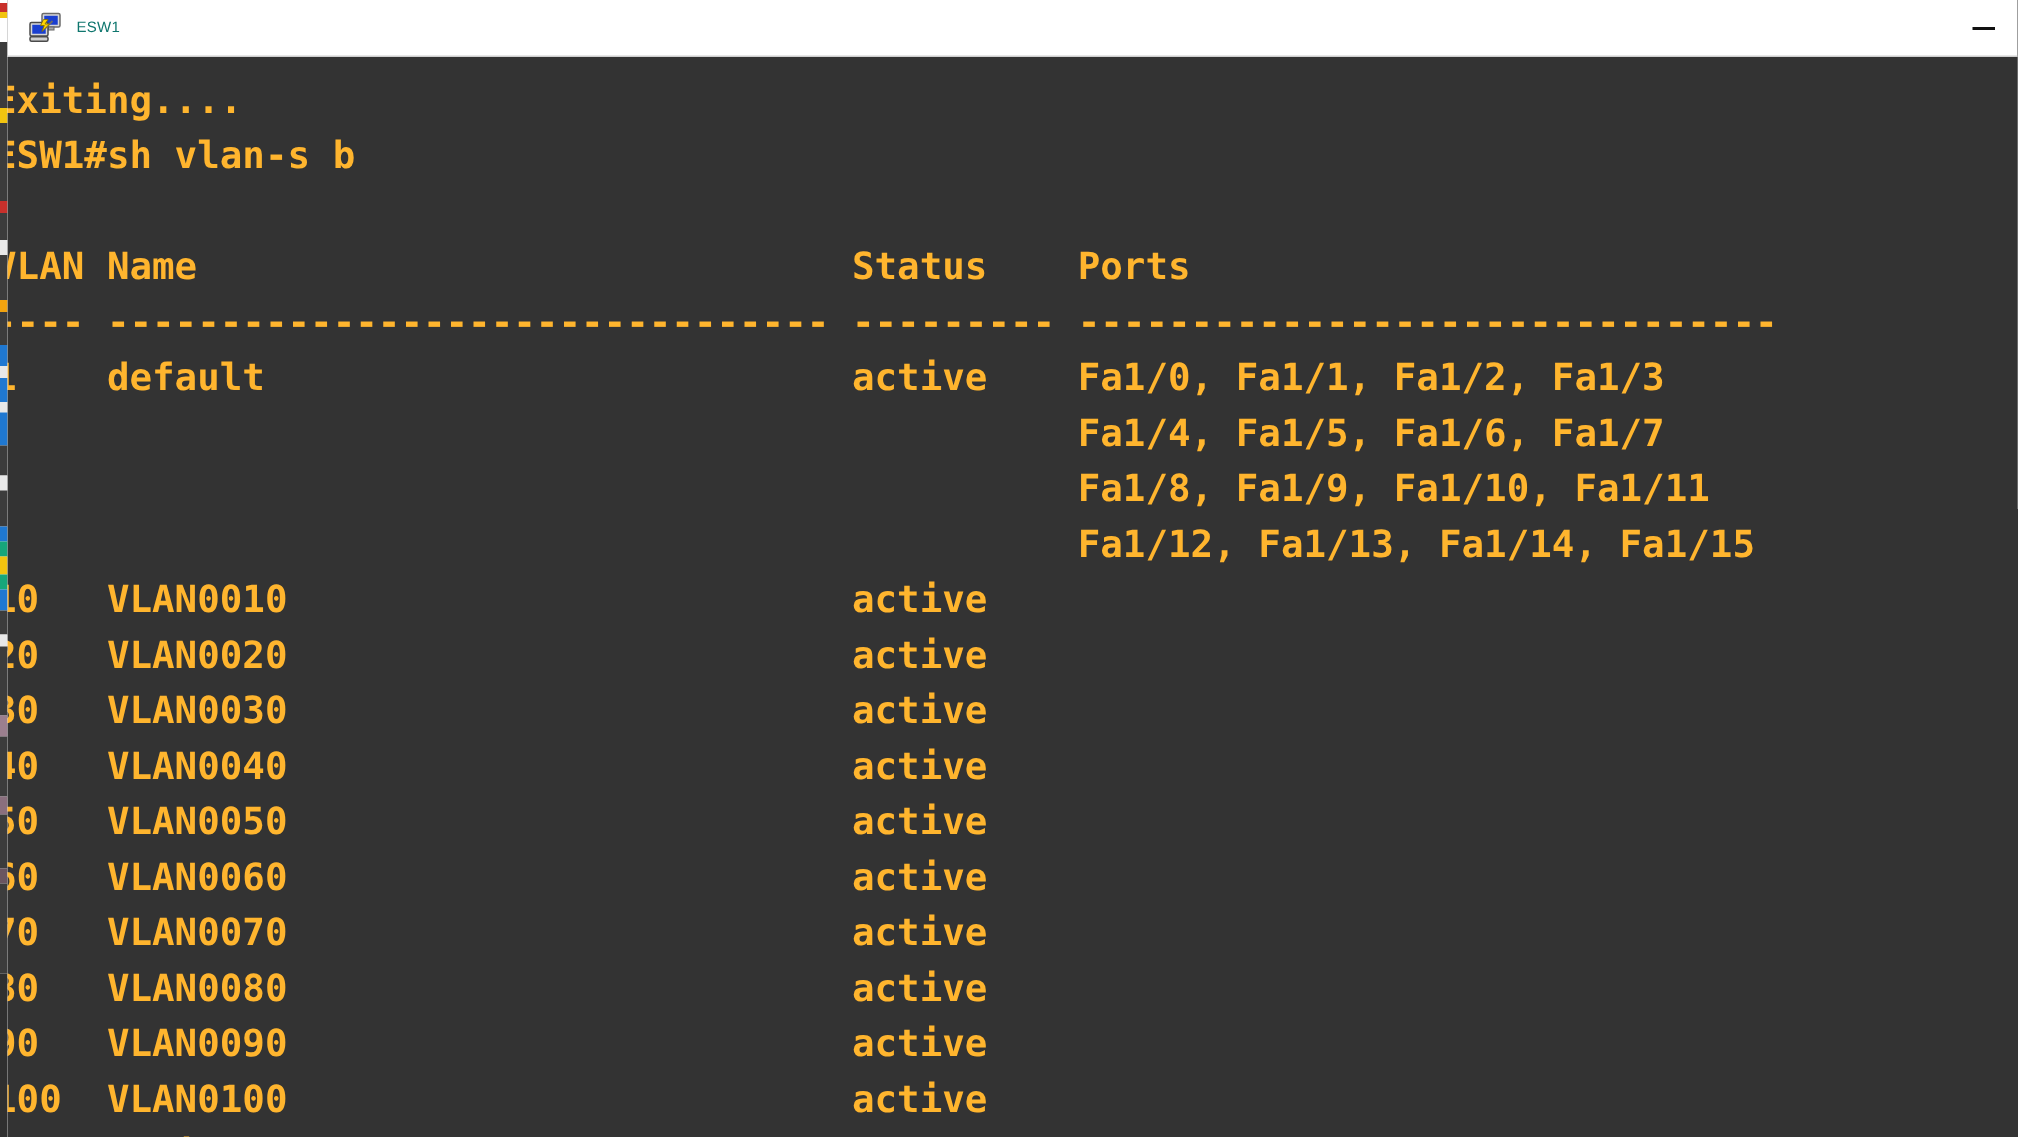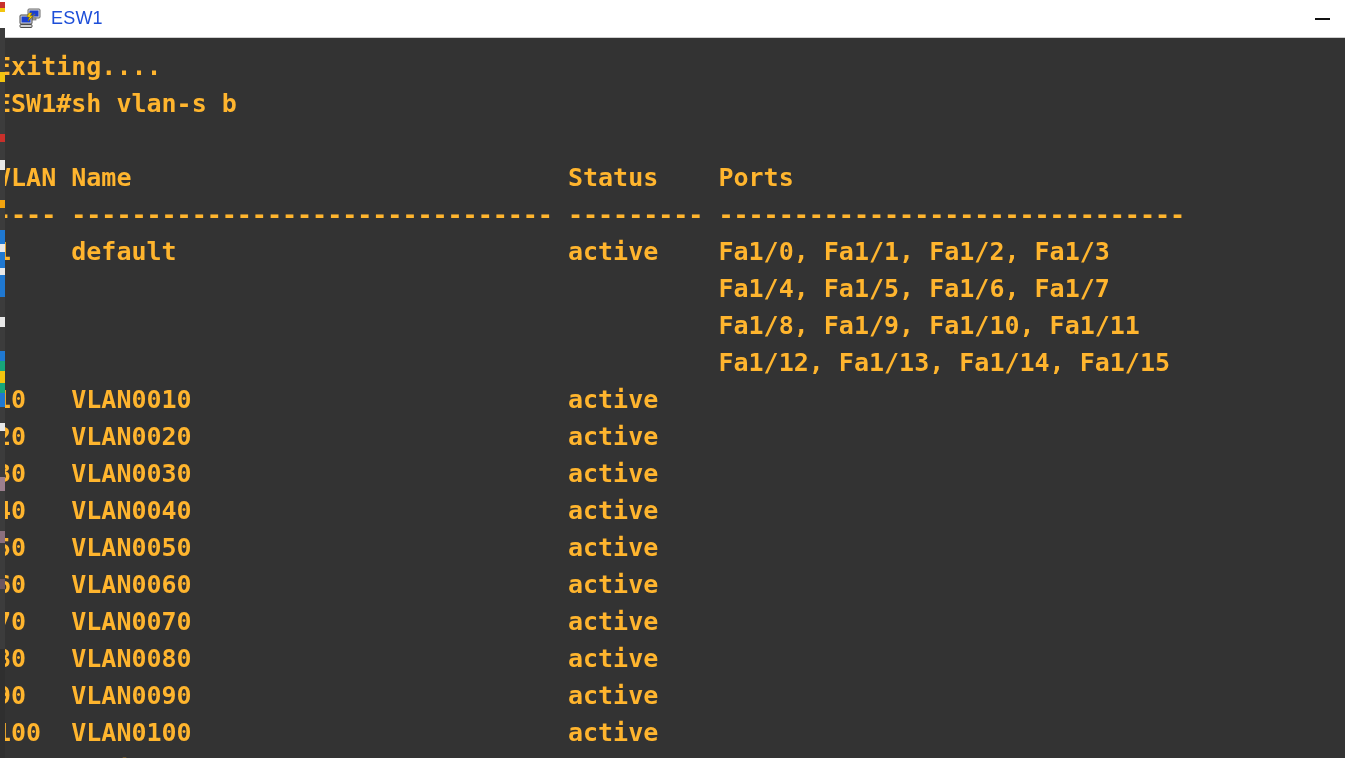--- a/index.html
+++ b/index.html
@@ -54,22 +54,22 @@
   #title-icon {
     width: 22px;
     height: 22px;
     margin-left: 14px;
     margin-right: 10px;
     flex: 0 0 auto;
     position: relative;
   }
   #title-text {
     font-family: "Liberation Sans", sans-serif;
-    font-size: 18px;
-    color: #1d4ed8;
+    font-size: 10px;
+    color: #0f766e;
     letter-spacing: 0.2px;
     white-space: nowrap;
   }
   #window-controls {
     margin-left: auto;
     display: flex;
     align-items: stretch;
     height: 38px;
   }
   .win-btn {

